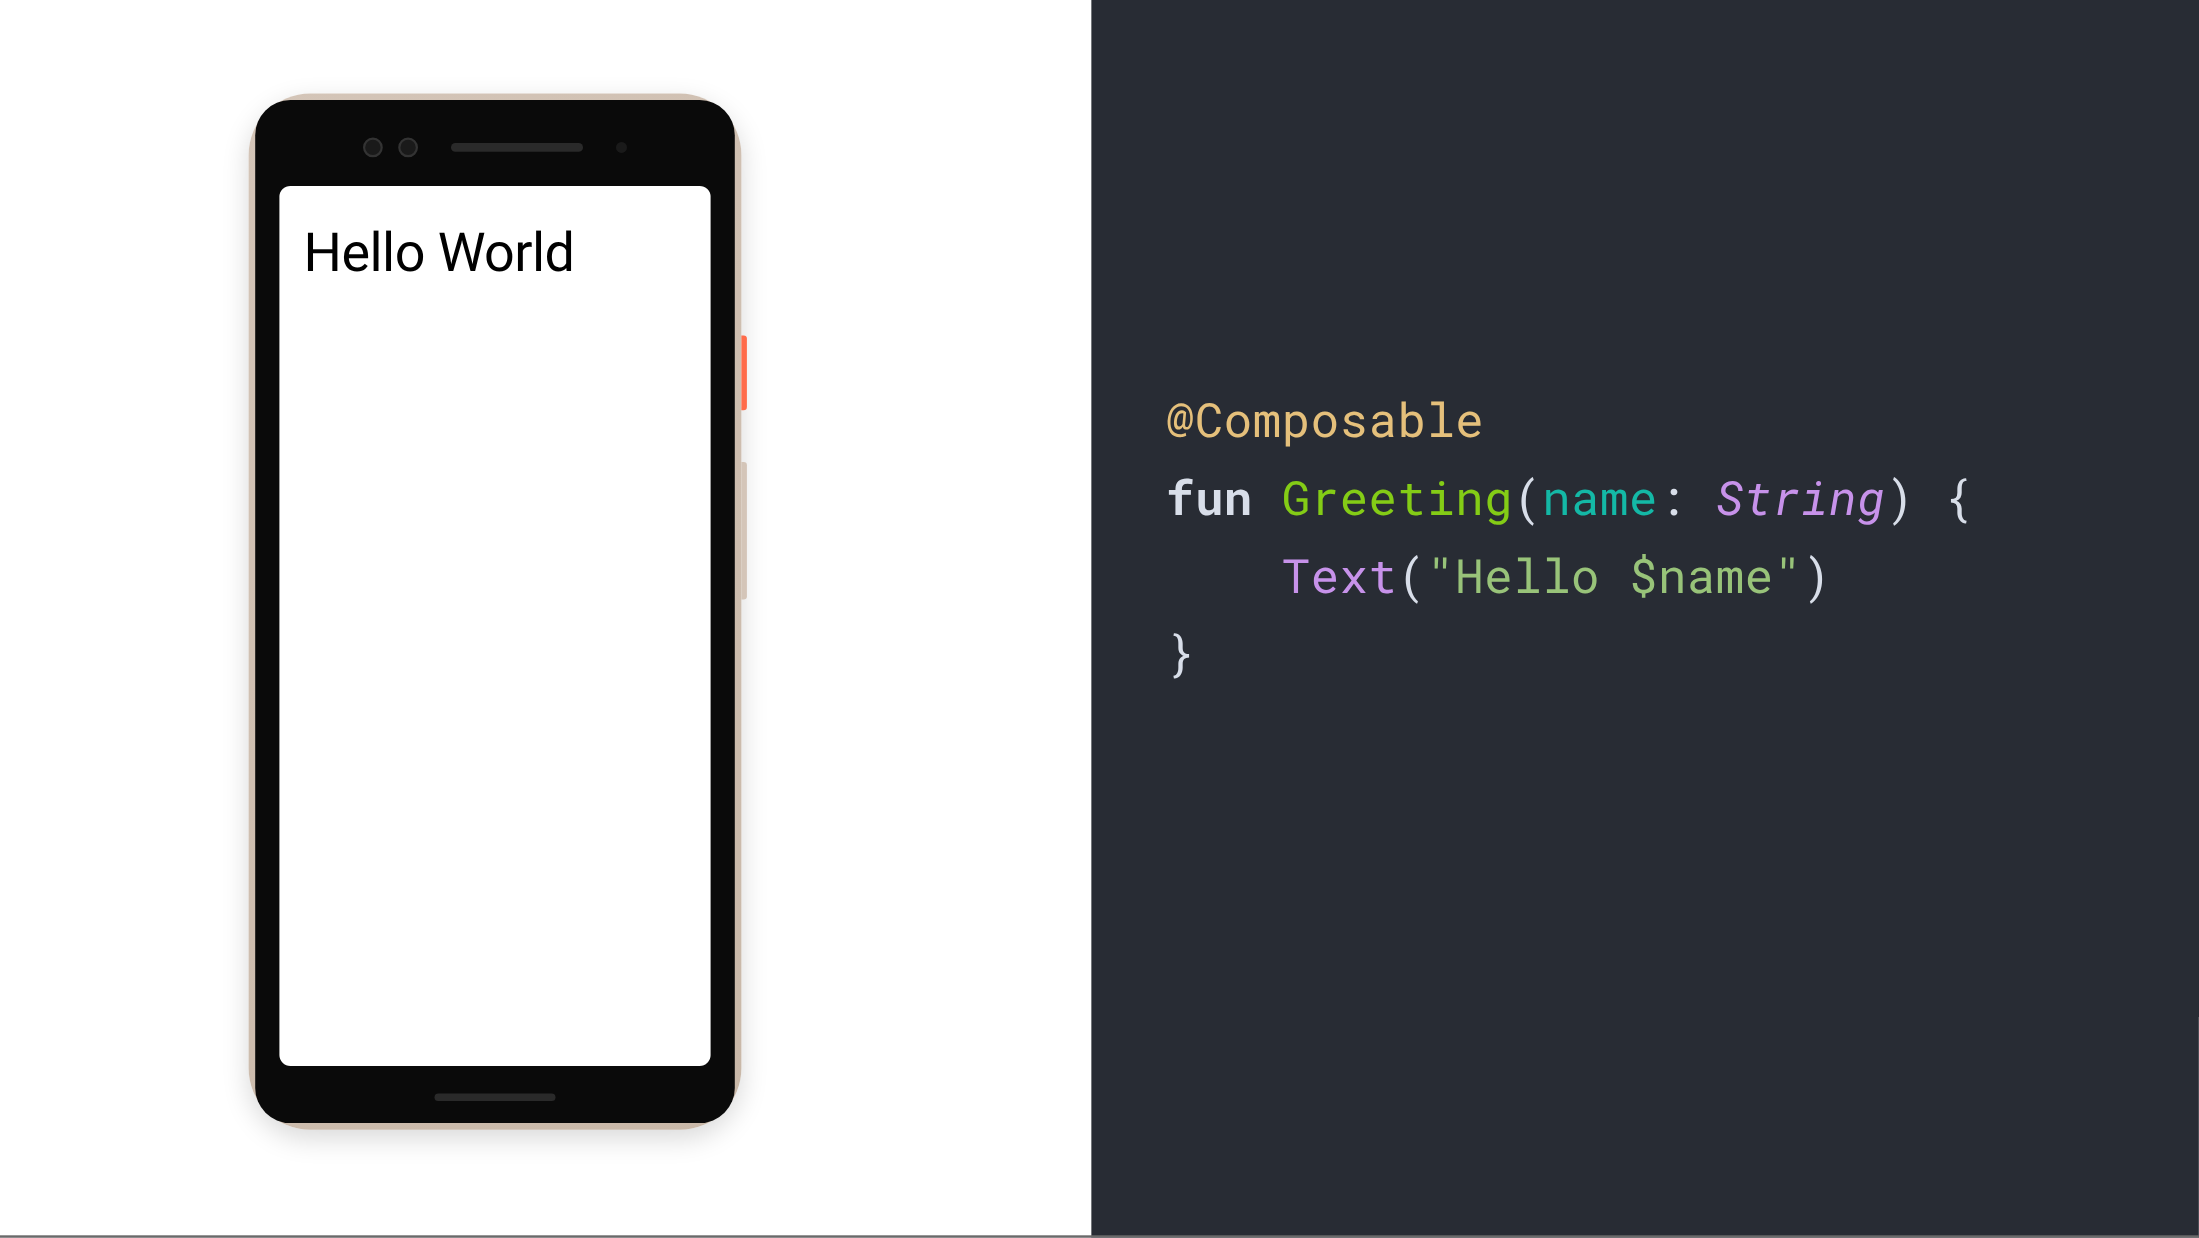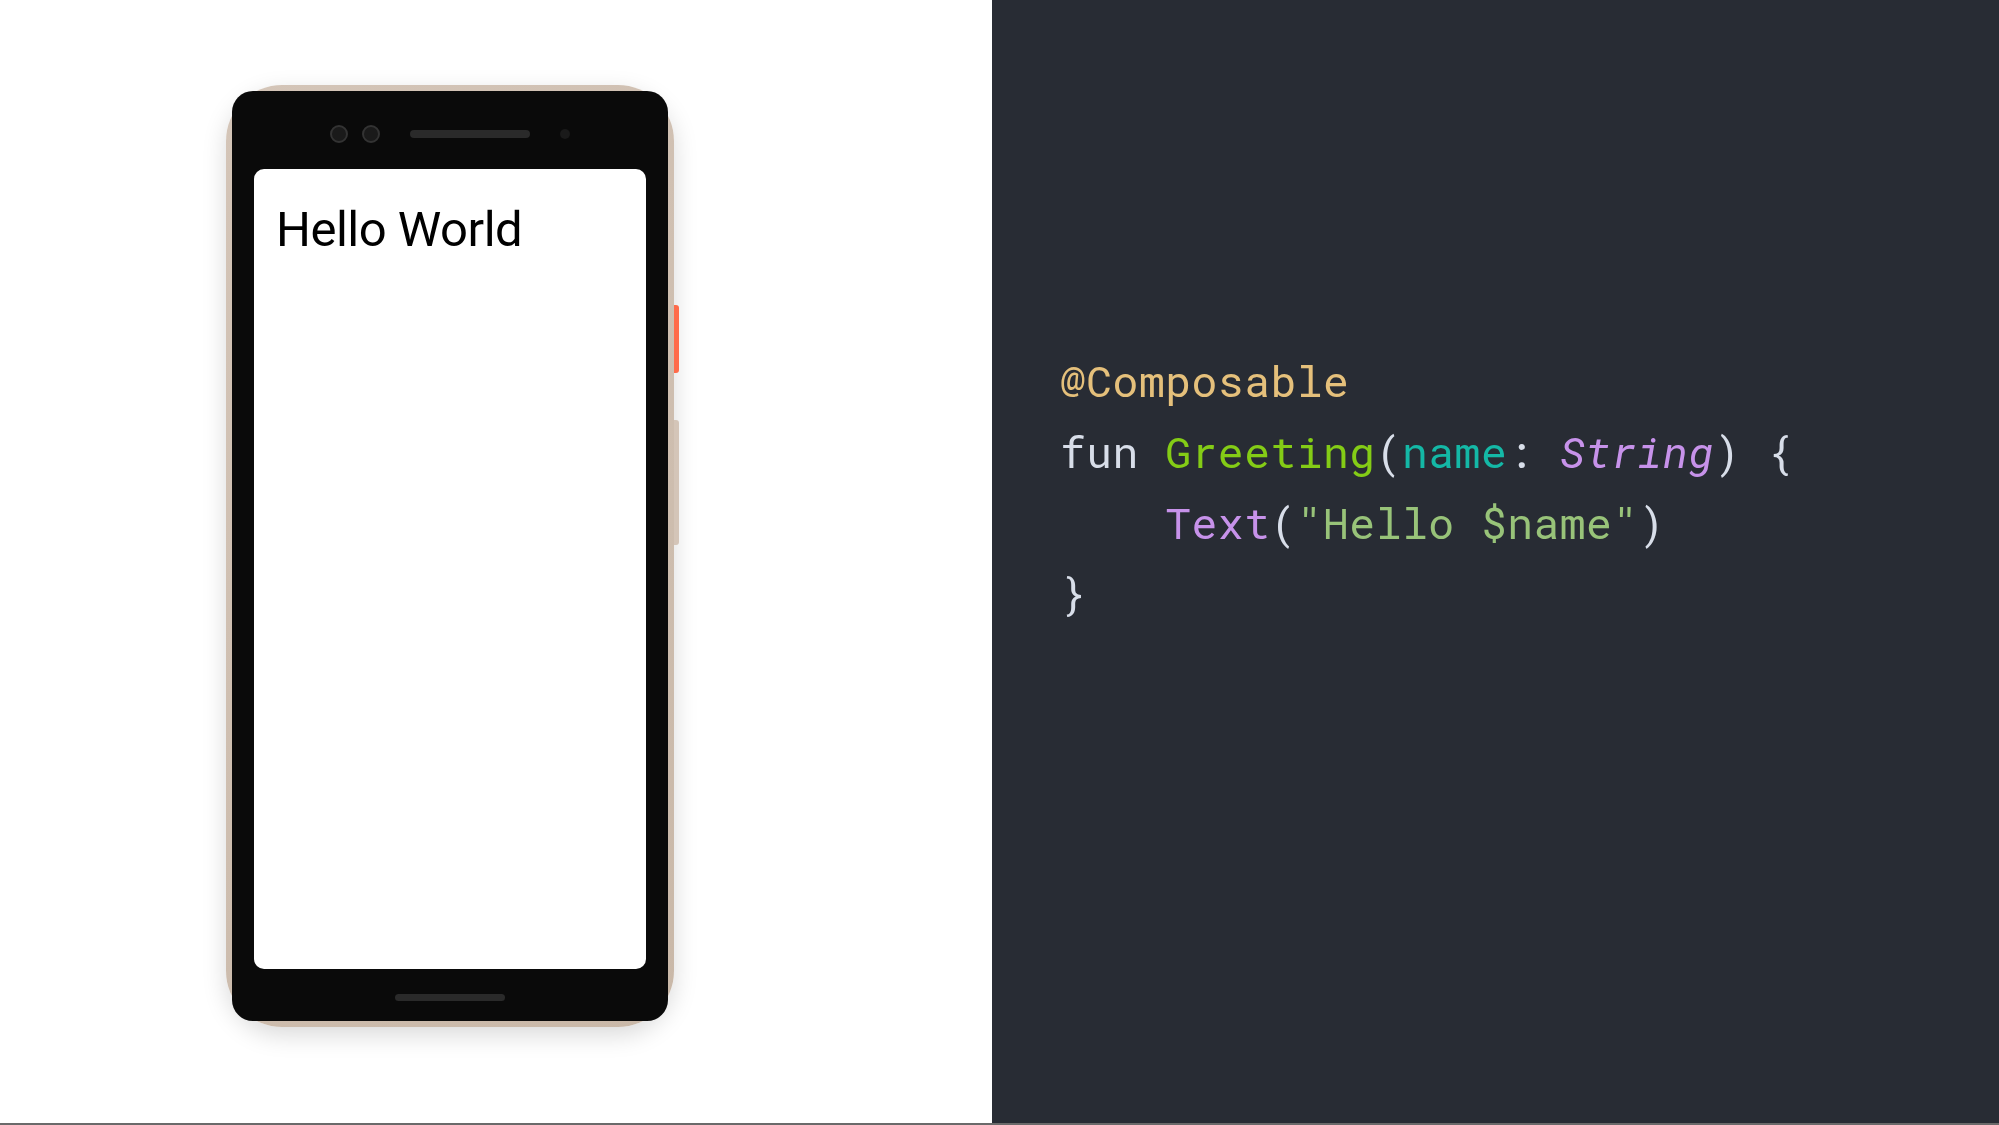--- a/index.html
+++ b/index.html
@@ -46,21 +46,21 @@
       box-shadow: 0 8px 24px rgba(0,0,0,0.15);
     }
     
     .phone-frame {
       position: absolute;
       left: 6px;
       top: 6px;
       width: 436px;
       height: 930px;
       background: #0a0a0a;
-      border-radius: 21px;
+      border-radius: 32px;
     }
     
     .phone-top {
       position: absolute;
       top: 20px;
       left: 0;
       right: 0;
       height: 45px;
       display: flex;
       justify-content: center;
@@ -145,21 +145,21 @@
     
     .code-block {
       font-family: "Roboto Mono", "SF Mono", Consolas, monospace;
       font-size: 43px;
       line-height: 1.65;
       white-space: pre;
       letter-spacing: 0.5px;
     }
     
     .tok-annotation { color: #e5c07b; }
-    .tok-keyword { color: #d8dee9; }
+    .tok-keyword { color: #d8dee9; font-weight: bold; }
     .tok-fname { color: #84cc16; }
     .tok-punct { color: #d8dee9; }
     .tok-param { color: #14b8a6; }
     .tok-type { color: #c792ea; font-style: italic; }
     .tok-call { color: #c792ea; text-align: center; }
     .tok-string { color: #98c379; }
     
     .bottom-line {
       position: absolute;
       bottom: 0;

